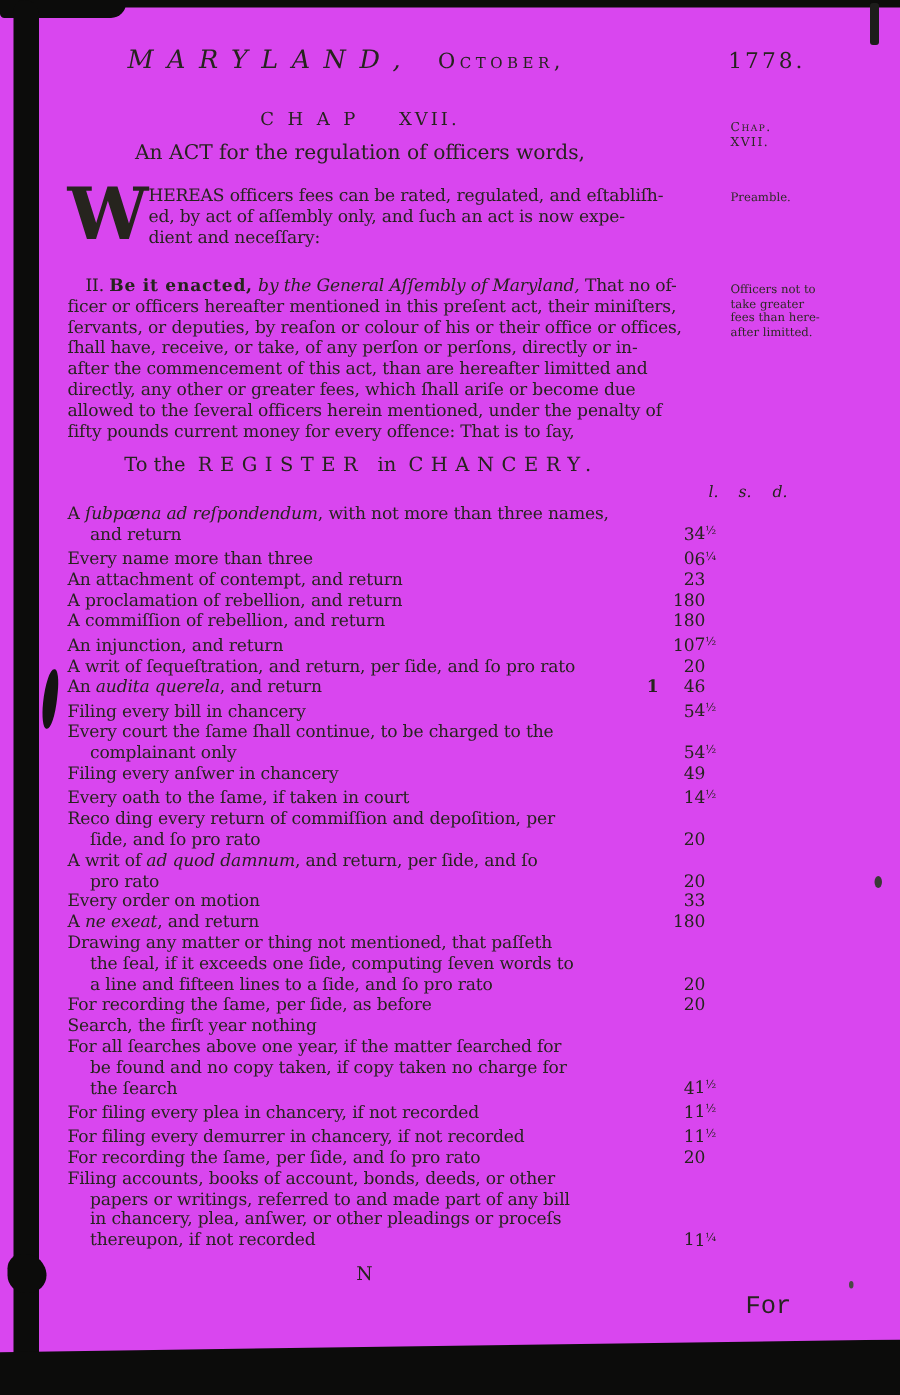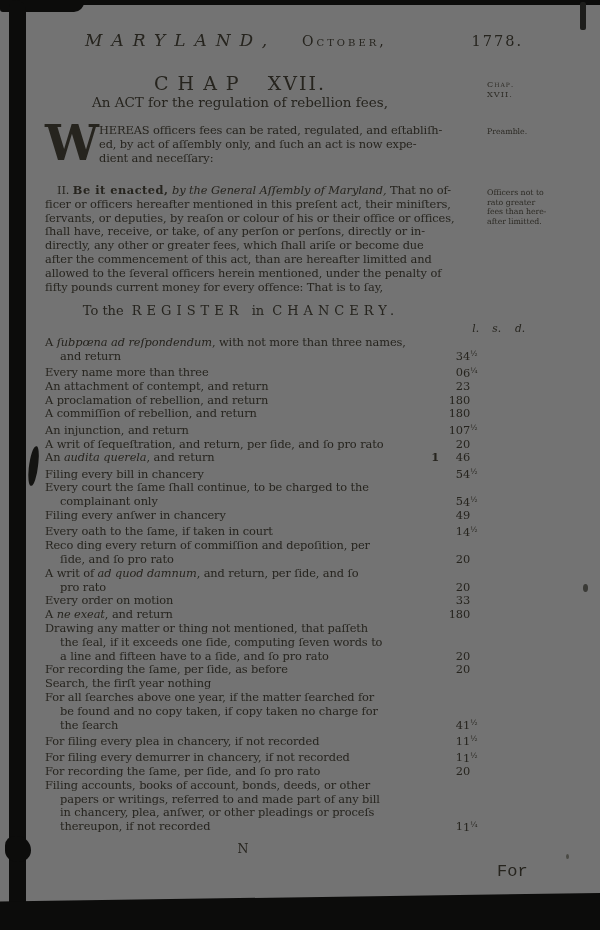--- a/index.html
+++ b/index.html
@@ -1,38 +1,38 @@
 <!DOCTYPE html>
 <html><head>
 <meta charset="utf-8">
 <style>
   html,body{margin:0;padding:0;background:#555;}
   .page{
     position:relative;width:600px;height:930px;margin:0 auto;
-    background:#737373;color:#26241e;overflow:hidden;
+    background:#d946ef;color:#26241e;overflow:hidden;
     font-family:"DejaVu Serif", serif;
   }
   
   .band-top{position:absolute;left:0;top:0;width:600px;height:5px;background:#0c0c0b;}
   .band-top-left{position:absolute;left:0;top:0;width:84px;height:12px;background:#0c0c0b;border-radius:0 0 10px 3px;}
   .band-left{position:absolute;left:9px;top:0;width:17px;height:930px;background:#0c0c0b;border-radius:10px 14px 4px 4px;}
   .band-left-knot{position:absolute;left:5px;top:836px;width:26px;height:26px;background:#0c0c0b;border-radius:40% 60% 50% 50%;}
   .band-bottom{position:absolute;left:0;top:888px;width:600px;height:42px;background:#0c0c0b;clip-path:polygon(0 32%,100% 12%,100% 100%,0 100%);}
   .speck-a{position:absolute;left:29px;top:446px;width:9px;height:40px;background:#141412;border-radius:60% 40% 55% 45%;transform:rotate(6deg);}
   .speck-b{position:absolute;left:580px;top:2px;width:6px;height:28px;background:#1d1d1b;border-radius:2px;}
   .speck-c{position:absolute;left:583px;top:584px;width:5px;height:8px;background:#3a3a36;border-radius:50%;}
   .speck-d{position:absolute;left:566px;top:854px;width:3px;height:5px;background:#4a4a44;border-radius:50%;}
 
   
   .header-line{position:absolute;left:45px;top:30px;width:492px;display:flex;align-items:baseline;}
   .hdr-place{font-style:italic;font-size:17px;letter-spacing:9px;margin-left:40px;}
-  .hdr-month{font-variant:small-caps;font-size:14px;letter-spacing:3px;margin-left:26px;}
-  .hdr-year{font-size:14.5px;letter-spacing:2px;margin-left:auto;margin-right:14px;}
-
-  .chap-line{position:absolute;left:0;top:72px;width:480px;text-align:center;font-size:19px;}
+  .hdr-month{font-variant:small-caps;font-size:14px;letter-spacing:3px;margin-left:16px;}
+  .hdr-year{font-size:14.5px;letter-spacing:2px;margin-left:auto;}
+
+  .chap-line{position:absolute;left:0;top:72px;width:480px;text-align:center;font-size:12px;}
   .chap-label{letter-spacing:9px;margin-right:20px;}
   .chap-num{letter-spacing:2px;}
 
   .act-title{position:absolute;left:0;top:94px;width:480px;text-align:center;font-size:13.5px;}
 
   .margin-note{position:absolute;left:487px;width:86px;font-size:7.8px;line-height:9.6px;color:#2c2a24;}
   .margin-chap{top:80px;text-align:left;font-variant:small-caps;letter-spacing:1px;font-size:8.2px;}
   .margin-preamble{top:127px;}
   .margin-officers{top:188px;}
   .margin-fees{top:340px;}
@@ -85,53 +85,53 @@
   <div class="header-line">
     <span class="hdr-place">MARYLAND,</span>
     <span class="hdr-month">October,</span>
     <span class="hdr-year">1778.</span>
   </div>
 
   <div class="chap-line">
     <span class="chap-label">CHAP</span><span class="chap-num">XVII.</span>
   </div>
 
-  <div class="act-title">An ACT for the regulation of rebellion fees,</div>
+  <div class="act-title">An ACT for the regulation of officers words,</div>
 
   <div class="margin-note margin-chap" data-lines="margin_notes.chap">
       <div>Chap.</div>
       <div>XVII.</div>
     </div>
   <div class="margin-note margin-preamble" data-lines="margin_notes.preamble">
       <div>Preamble.</div>
     </div>
   <div class="margin-note margin-officers" data-lines="margin_notes.officers">
       <div>Officers not to</div>
-      <div>rato greater</div>
+      <div>take greater</div>
       <div>fees than here-</div>
       <div>after limitted.</div>
     </div>
 
   <div class="preamble body-text">
     <span class="dropcap">W</span>
     <div data-lines="preamble.lines">
         <div>HEREAS officers fees can be rated, regulated, and eſtabliſh-</div>
         <div>ed, by act of aſſembly only, and ſuch an act is now expe-</div>
         <div>dient and neceſſary:</div>
       </div>
   </div>
 
   <div class="section2 body-text">
     <div data-lines="section2.lines">
         <div>II. <b class="bl">Be it enacted,</b> <i>by the General Aſſembly of Maryland,</i> That no of-</div>
         <div>ficer or officers hereafter mentioned in this preſent act, their miniſters,</div>
         <div>ſervants, or deputies, by reaſon or colour of his or their office or offices,</div>
         <div>ſhall have, receive, or take, of any perſon or perſons, directly or in-</div>
+        <div>after the commencement of this act, than are hereafter limitted and</div>
         <div>directly, any other or greater fees, which ſhall ariſe or become due</div>
-        <div>after the commencement of this act, than are hereafter limitted and</div>
         <div>allowed to the ſeveral officers herein mentioned, under the penalty of</div>
         <div>fifty pounds current money for every offence: That is to ſay,</div>
       </div>
   </div>
 
   <div class="register-heading">
     <span>To the</span>
     <span class="rh-sp">REGISTER</span>
     <span>in</span>
     <span class="rh-sp">CHANCERY.</span>
@@ -273,21 +273,21 @@
           <div>A <i>ne exeat</i>, and return</div>
         </div>
         <div class="fee-l"></div>
         <div class="fee-s">18</div>
         <div class="fee-d">0</div>
       </div>
       <div class="fee-row">
         <div class="fee-desc">
           <div>Drawing any matter or thing not mentioned, that paſſeth</div>
           <div class="cont">the ſeal, if it exceeds one ſide, computing ſeven words to</div>
-          <div class="cont">a line and fifteen have to a ſide, and ſo pro rato</div>
+          <div class="cont">a line and fifteen lines to a ſide, and ſo pro rato</div>
         </div>
         <div class="fee-l"></div>
         <div class="fee-s">2</div>
         <div class="fee-d">0</div>
       </div>
       <div class="fee-row">
         <div class="fee-desc">
           <div>For recording the ſame, per ſide, as before</div>
         </div>
         <div class="fee-l"></div>

